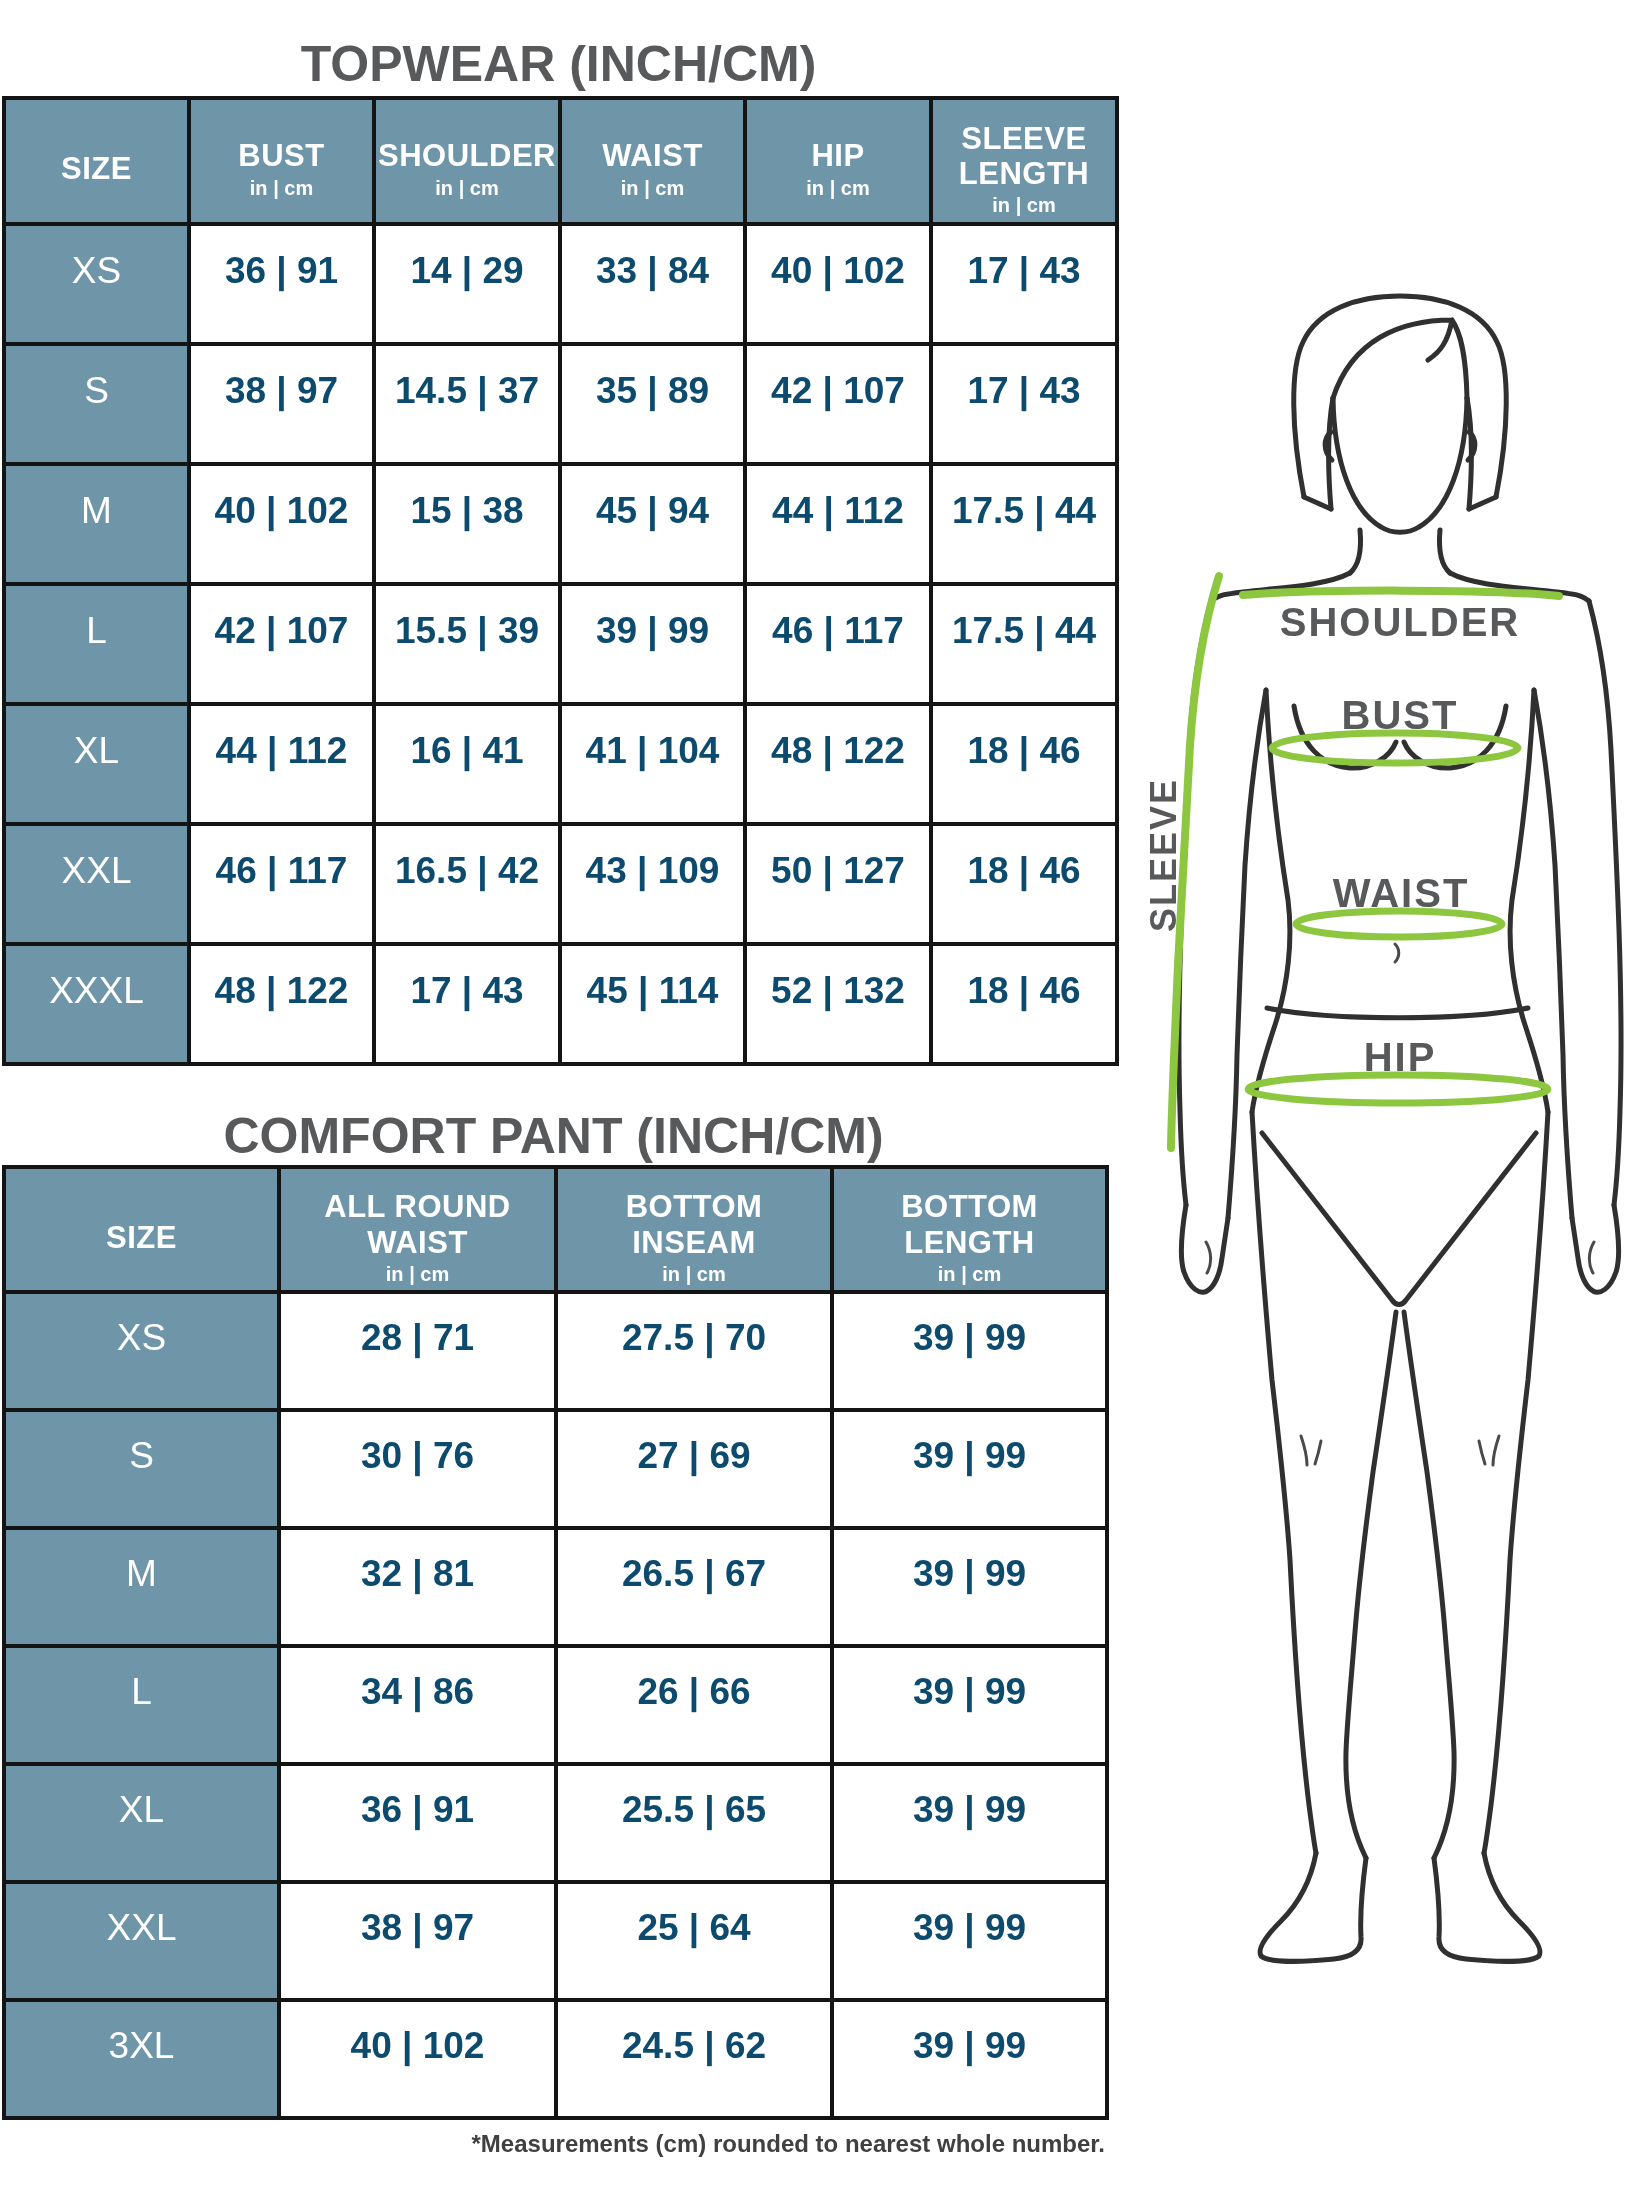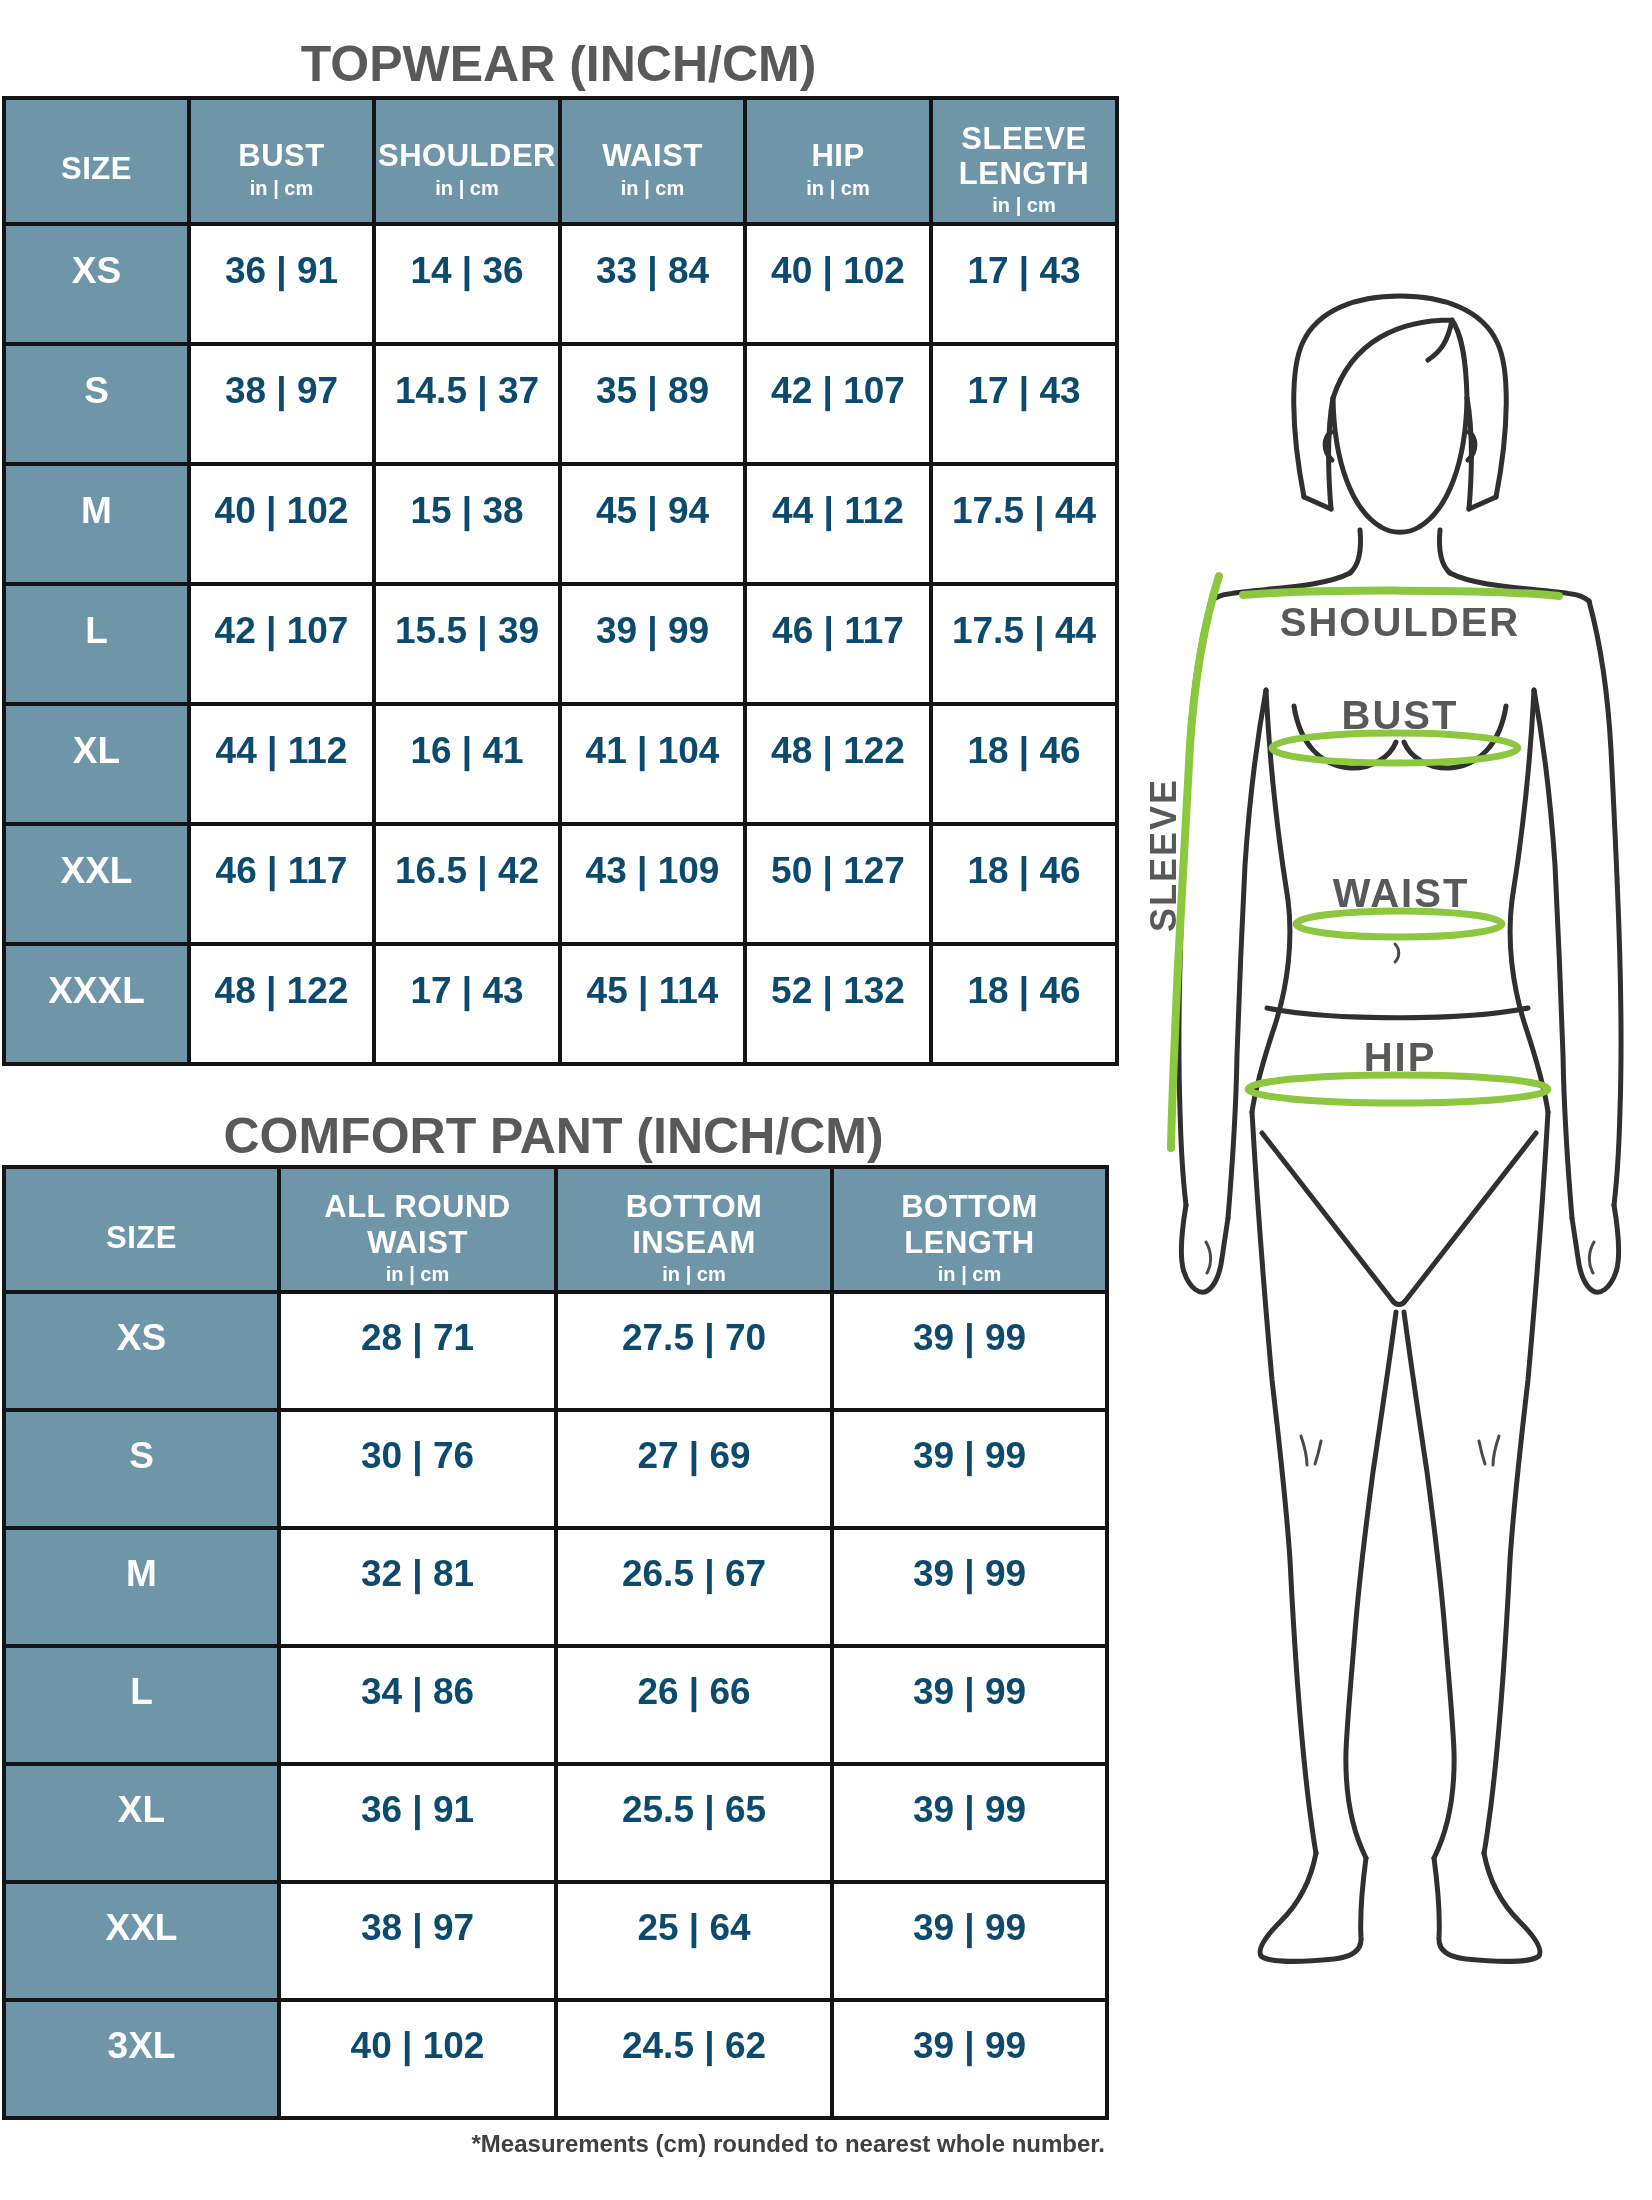--- a/index.html
+++ b/index.html
@@ -18,21 +18,21 @@
   #topwear-table{left:2px;top:96px;width:1113px;}
   #pant-table{left:2px;top:1165px;width:1103px;}
   #topwear-table thead tr{height:126px;}
   #topwear-table tbody tr{height:120px;}
   #pant-table thead tr{height:125px;}
   #pant-table tbody tr{height:118px;}
   th.hdr{background:#6f95a9;color:#ffffff;vertical-align:middle;}
   .h-wrap{display:flex;flex-direction:column;align-items:center;justify-content:center;padding-top:16px;}
   .h-label{font-size:31px;font-weight:bold;line-height:1.13;letter-spacing:.5px;white-space:pre-line;text-align:center;}
   .h-unit{font-size:20px;font-weight:bold;margin-top:3px;}
-  .size-cell{background:#6f95a9;color:#ffffff;font-size:37px;font-weight:bold;text-align:center;vertical-align:middle;padding-bottom:26px;}
+  .size-cell{background:#6f95a9;color:#ffffff;font-size:37px;font-weight:normal;text-align:center;vertical-align:middle;padding-bottom:26px;}
   td.val{background:#ffffff;color:#0c4a6e;font-size:37px;font-weight:bold;text-align:center;vertical-align:middle;padding-bottom:26px;}
   .footnote{
     position:absolute;left:2px;top:2130px;width:1103px;text-align:right;
     font-size:24px;font-weight:bold;color:#3f4042;
   }
   #figure-svg{position:absolute;left:1130px;top:290px;width:525px;height:1685px;}
   .outline{fill:none;stroke:#303030;stroke-width:5;stroke-linecap:round;stroke-linejoin:round;}
   .outline-thin{fill:none;stroke:#4a4a4a;stroke-width:3;stroke-linecap:round;}
   .green{fill:none;stroke:#8dc63f;stroke-width:8;stroke-linecap:round;}
   .green-ellipse{fill:none;stroke:#8dc63f;stroke-width:7;}
@@ -92,21 +92,21 @@
 LENGTH</div>
               <div class="h-unit">in | cm</div>
             </div>
           </th>
       </tr>
     </thead>
     <tbody>
       <tr>
         <th class="size-cell">XS</th>
         <td class="val">36 | 91</td>
-        <td class="val">14 | 36</td>
+        <td class="val">14 | 29</td>
         <td class="val">33 | 84</td>
         <td class="val">40 | 102</td>
         <td class="val">17 | 43</td>
       </tr>
       <tr>
         <th class="size-cell">S</th>
         <td class="val">38 | 97</td>
         <td class="val">14.5 | 37</td>
         <td class="val">35 | 89</td>
         <td class="val">42 | 107</td>

